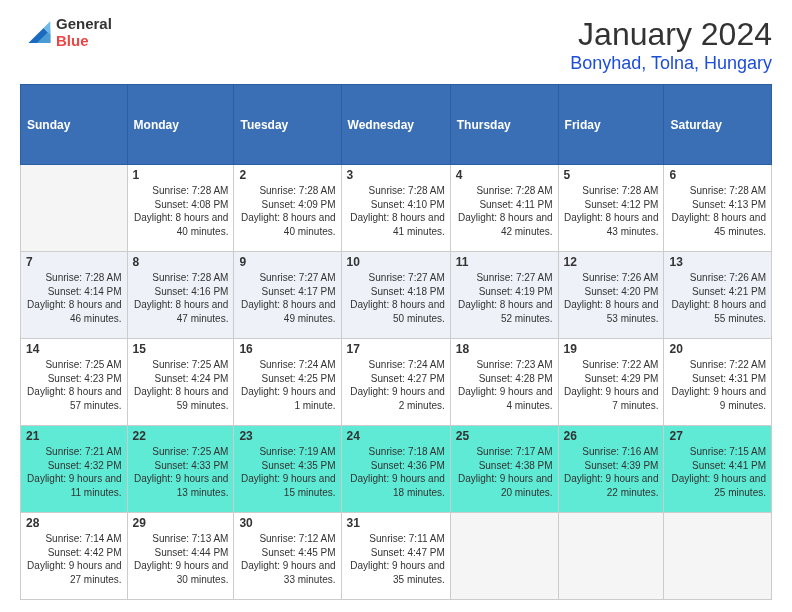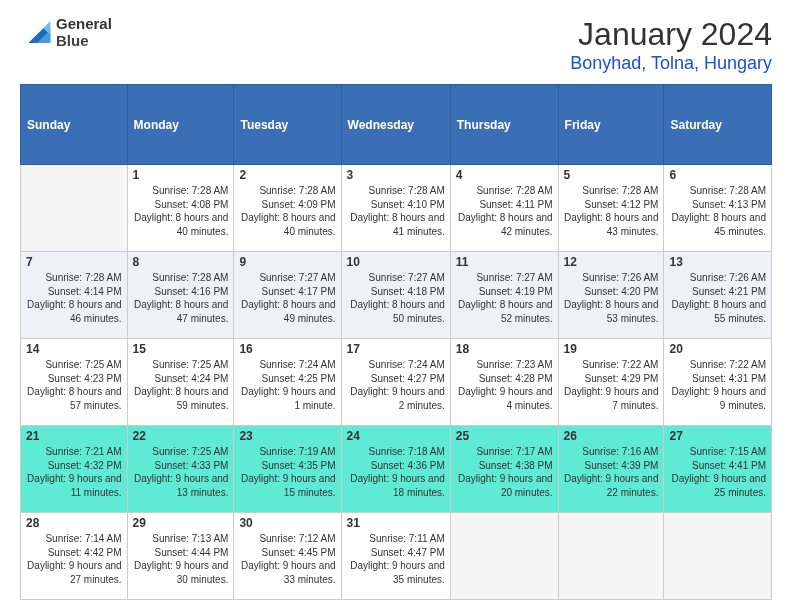--- a/index.html
+++ b/index.html
@@ -34,21 +34,21 @@
       line-height: 1.1;
     }
     .logo-general {
       font-size: 15px;
       font-weight: bold;
       color: #333;
     }
     .logo-blue {
       font-size: 15px;
       font-weight: bold;
-      color: #404040;
+      color: #ef4444;
     }
     .logo-icon {
       width: 32px;
       height: 28px;
     }
     .title-block {
       text-align: right;
     }
     .month-title {
       font-size: 32px;

